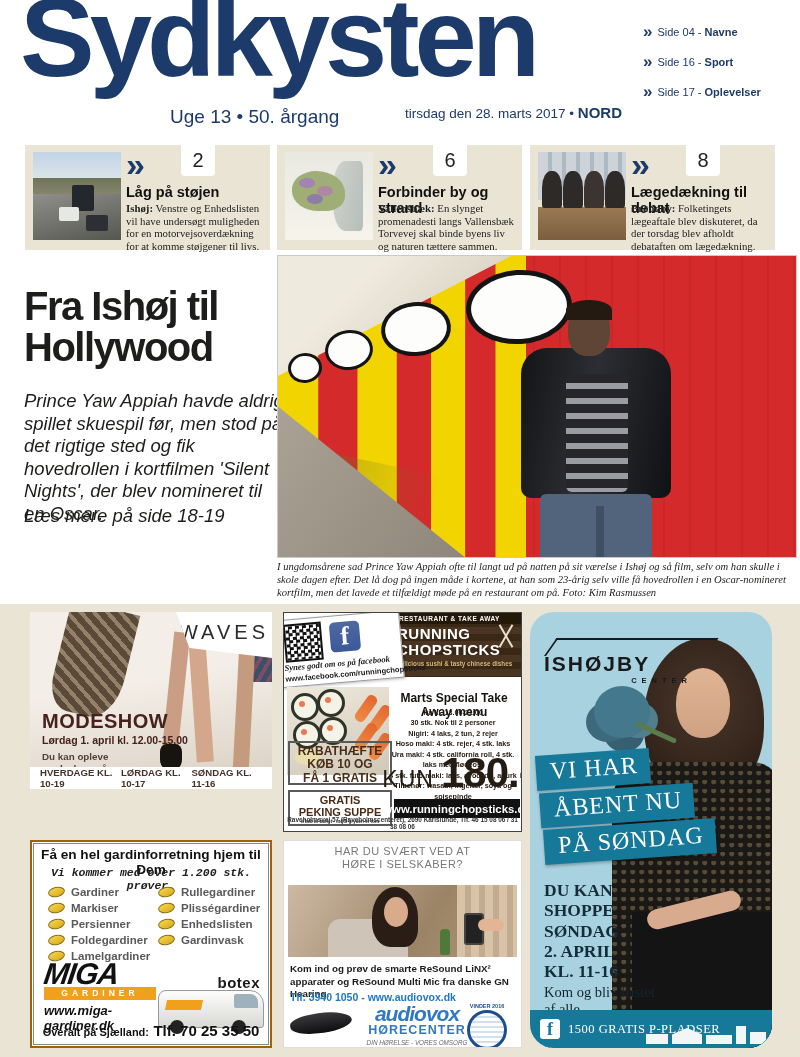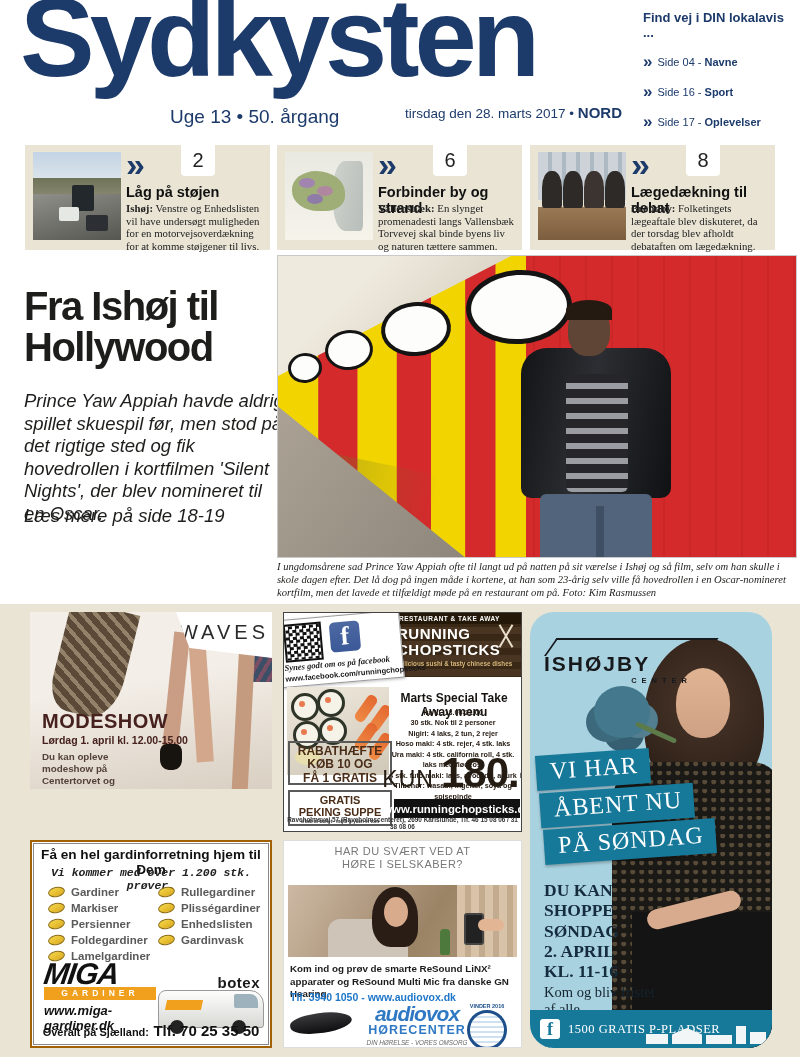--- a/index.html
+++ b/index.html
@@ -221,21 +221,20 @@
 
 <div id="page">
 
   <div class="abs logo">Sydkysten</div>
   <div class="abs issue">Uge 13 • 50. årgang</div>
   <div class="abs dateline">
     <span>tirsdag den 28. marts 2017 •</span>
     <b>NORD</b>
   </div>
   <div class="abs findvej">
-    <div class="fv-title">Find vej i DIN lokalavis ...</div>
     <div class="fv-link">
       <span class="chev">»</span>
       <span><span>Side 04 - </span><b>Navne</b></span>
     </div>
     <div class="fv-link">
       <span class="chev">»</span>
       <span><span>Side 16 - </span><b>Sport</b></span>
     </div>
     <div class="fv-link">
       <span class="chev">»</span>
@@ -327,20 +326,25 @@
     <div class="abs wv-dress"></div>
     <div class="abs wv-leg1"></div>
     <div class="abs wv-leg2"></div>
     <div class="abs wv-leg3"></div>
     <div class="abs wv-shoe1"></div>
     <div class="abs wv-shoe2"></div>
     <div class="abs wv-brand">WAVES</div>
     <div class="abs wv-title">MODESHOW</div>
     <div class="abs wv-sub">Lørdag 1. april kl. 12.00-15.00</div>
     <div class="abs wv-body">Du kan opleve modeshow på Centertorvet og Cafétorvet, når flere af WAVES butikker viser, hvad de har at byde på til forår/sommer.</div>
+    <div class="abs wv-hours">
+      <span>HVERDAGE KL. 10-19</span>
+      <span>LØRDAG KL. 10-17</span>
+      <span>SØNDAG KL. 11-16</span>
+    </div>
   </div>
 
   <div class="abs chop">
     <div class="abs ch-wood"></div>
     <div class="abs ch-resto">RESTAURANT &amp; TAKE AWAY</div>
     <div class="abs ch-name">
       <div>RUNNING</div>
       <div>CHOPSTICKS</div>
     </div>
     <div class="abs ch-sticks">

